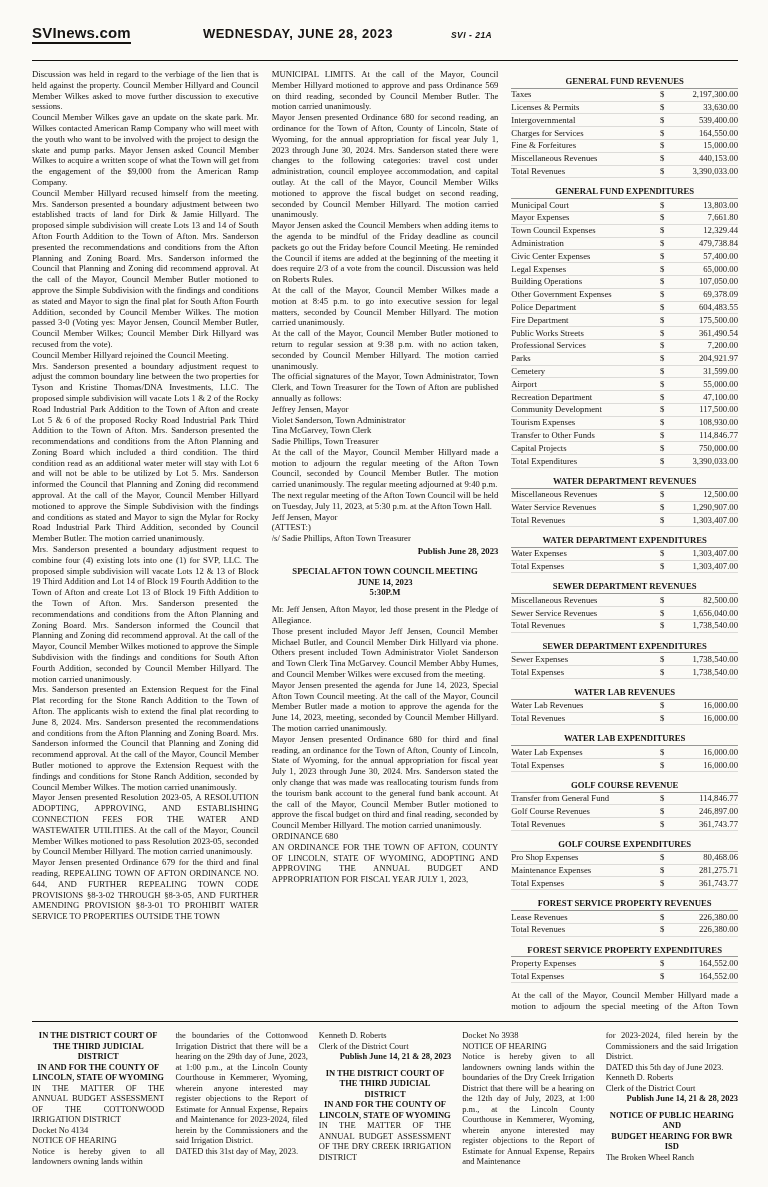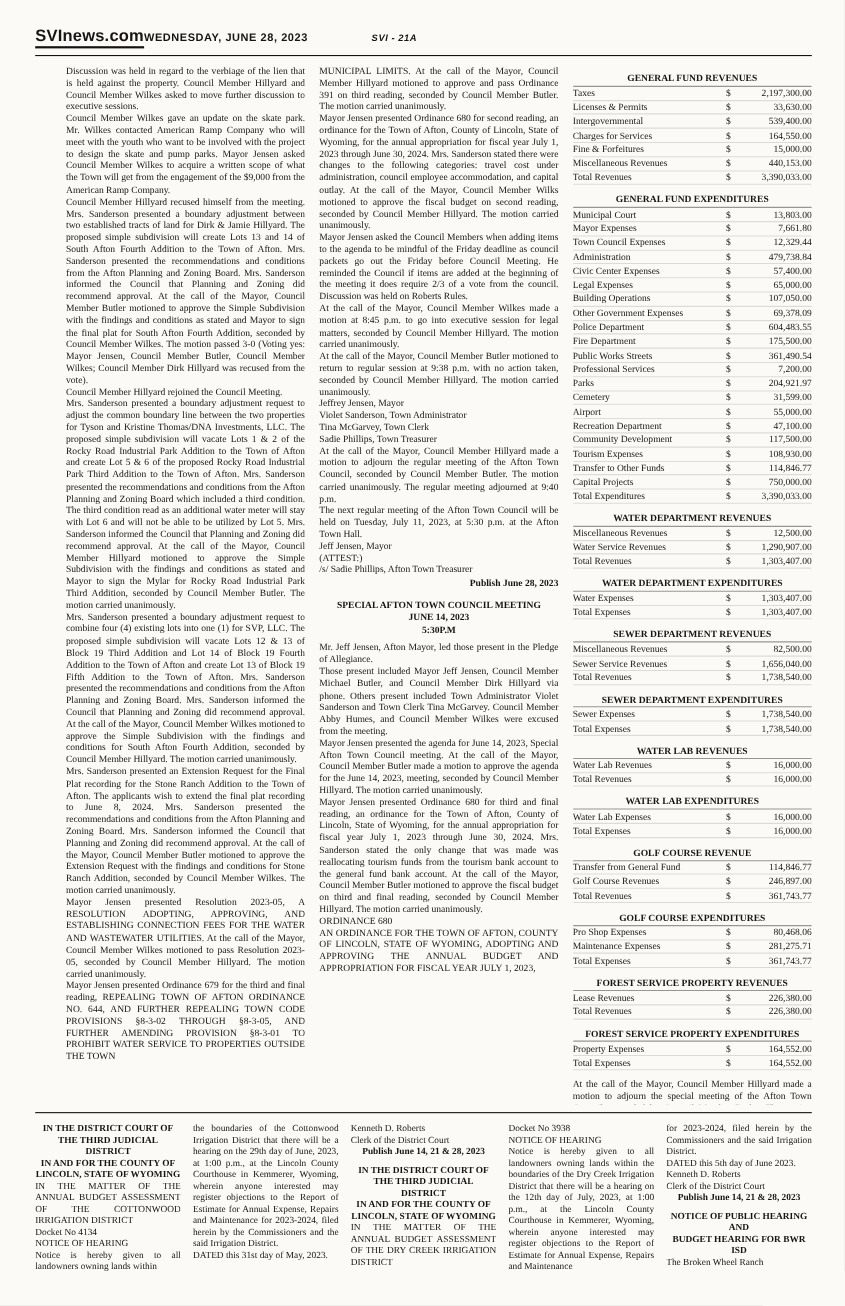--- a/index.html
+++ b/index.html
@@ -1,31 +1,31 @@
 <!DOCTYPE html>
 <html><head>
 <meta charset="utf-8">
 <style>
   html,body{margin:0;padding:0;}
   body{background:#d9d8d3;font-family:"Liberation Serif",serif;}
   .page{width:768px;height:1187px;background:#fbfaf6;margin:0 auto;box-sizing:border-box;
         padding:24px 30px 12px 32px;overflow:hidden;color:#171513;}
   
-  .masthead{display:flex;align-items:baseline;border-bottom:1.5px solid #14120f;padding-bottom:6px;}
+  .masthead{display:flex;align-items:baseline;border-bottom:1.5px solid #14120f;padding-bottom:16px;}
   .site{font-family:"Liberation Sans",sans-serif;font-weight:700;font-size:15px;letter-spacing:.2px;
         border-bottom:2.5px solid #14120f;padding-bottom:1px;}
-  .hdate{font-family:"Liberation Sans",sans-serif;font-weight:700;font-size:10px;letter-spacing:.5px;}
+  .hdate{font-family:"Liberation Sans",sans-serif;font-weight:700;font-size:13px;letter-spacing:.5px;margin-left:72px;}
   .hpage{font-family:"Liberation Sans",sans-serif;font-weight:700;font-size:8.5px;letter-spacing:.5px;margin-left:58px;font-style:italic;}
   
-  .main{display:flex;gap:13px;margin-top:8px;height:945px;overflow:hidden;margin-left:28px;}
+  .main{display:flex;gap:13px;margin-top:8px;height:945px;overflow:hidden;}
   .col{flex:1;min-width:0;font-size:8.7px;line-height:10.8px;text-align:justify;overflow:hidden;}
   .blk{min-height:1px;}
   .blk-p{text-align:justify;}
   .blk-ln{text-align:left;}
-  .blk-b{font-weight:700;text-align:center;}
+  .blk-b{font-weight:700;text-align:right;}
   .blk-bc{font-weight:700;text-align:center;}
   .blk-br{font-weight:700;text-align:right;margin:2px 0 3px;}
   .blk-sp{height:6px;}
   
   .fin-section{margin:6px 0 7px;}
   .fin-title{font-weight:700;border-bottom:1px solid rgba(0,0,0,.4);padding:1px 0;text-align:center;}
   .fin-row{display:flex;align-items:flex-start;border-bottom:1px solid rgba(0,0,0,.12);padding:.5px 0;}
   .fin-label{flex:1;text-align:left;}
   .fin-d{width:14px;text-align:left;}
   .fin-v{width:64px;text-align:right;}
@@ -64,30 +64,31 @@
 
         <div class="blk blk-p">Mrs. Sanderson presented an Extension Request for the Final Plat recording for the Stone Ranch Addition to the Town of Afton. The applicants wish to extend the final plat recording to June 8, 2024. Mrs. Sanderson presented the recommendations and conditions from the Afton Planning and Zoning Board. Mrs. Sanderson informed the Council that Planning and Zoning did recommend approval. At the call of the Mayor, Council Member Butler motioned to approve the Extension Request with the findings and conditions for Stone Ranch Addition, seconded by Council Member Wilkes. The motion carried unanimously.</div>
 
         <div class="blk blk-p">Mayor Jensen presented Resolution 2023-05, A RESOLUTION ADOPTING, APPROVING, AND ESTABLISHING CONNECTION FEES FOR THE WATER AND WASTEWATER UTILITIES. At the call of the Mayor, Council Member Wilkes motioned to pass Resolution 2023-05, seconded by Council Member Hillyard. The motion carried unanimously.</div>
 
         <div class="blk blk-p">Mayor Jensen presented Ordinance 679 for the third and final reading, REPEALING TOWN OF AFTON ORDINANCE NO. 644, AND FURTHER REPEALING TOWN CODE PROVISIONS §8-3-02 THROUGH §8-3-05, AND FURTHER AMENDING PROVISION §8-3-01 TO PROHIBIT WATER SERVICE TO PROPERTIES OUTSIDE THE TOWN</div>
       </div>
 
     <div class="col">
 
-        <div class="blk blk-p">MUNICIPAL LIMITS. At the call of the Mayor, Council Member Hillyard motioned to approve and pass Ordinance 391 on third reading, seconded by Council Member Butler. The motion carried unanimously.</div>
+        <div class="blk blk-p">MUNICIPAL LIMITS. At the call of the Mayor, Council Member Hillyard motioned to approve and pass Ordinance 569 on third reading, seconded by Council Member Butler. The motion carried unanimously.</div>
 
         <div class="blk blk-p">Mayor Jensen presented Ordinance 680 for second reading, an ordinance for the Town of Afton, County of Lincoln, State of Wyoming, for the annual appropriation for fiscal year July 1, 2023 through June 30, 2024. Mrs. Sanderson stated there were changes to the following categories: travel cost under administration, council employee accommodation, and capital outlay. At the call of the Mayor, Council Member Wilks motioned to approve the fiscal budget on second reading, seconded by Council Member Hillyard. The motion carried unanimously.</div>
 
         <div class="blk blk-p">Mayor Jensen asked the Council Members when adding items to the agenda to be mindful of the Friday deadline as council packets go out the Friday before Council Meeting. He reminded the Council if items are added at the beginning of the meeting it does require 2/3 of a vote from the council. Discussion was held on Roberts Rules.</div>
 
         <div class="blk blk-p">At the call of the Mayor, Council Member Wilkes made a motion at 8:45 p.m. to go into executive session for legal matters, seconded by Council Member Hillyard. The motion carried unanimously.</div>
 
         <div class="blk blk-p">At the call of the Mayor, Council Member Butler motioned to return to regular session at 9:38 p.m. with no action taken, seconded by Council Member Hillyard. The motion carried unanimously.</div>
 
+        <div class="blk blk-p">The official signatures of the Mayor, Town Administrator, Town Clerk, and Town Treasurer for the Town of Afton are published annually as follows:</div>
 
         <div class="blk blk-ln">Jeffrey Jensen, Mayor</div>
 
         <div class="blk blk-ln">Violet Sanderson, Town Administrator</div>
 
         <div class="blk blk-ln">Tina McGarvey, Town Clerk</div>
 
         <div class="blk blk-ln">Sadie Phillips, Town Treasurer</div>
 
         <div class="blk blk-p">At the call of the Mayor, Council Member Hillyard made a motion to adjourn the regular meeting of the Afton Town Council, seconded by Council Member Butler. The motion carried unanimously. The regular meeting adjourned at 9:40 p.m.</div>

